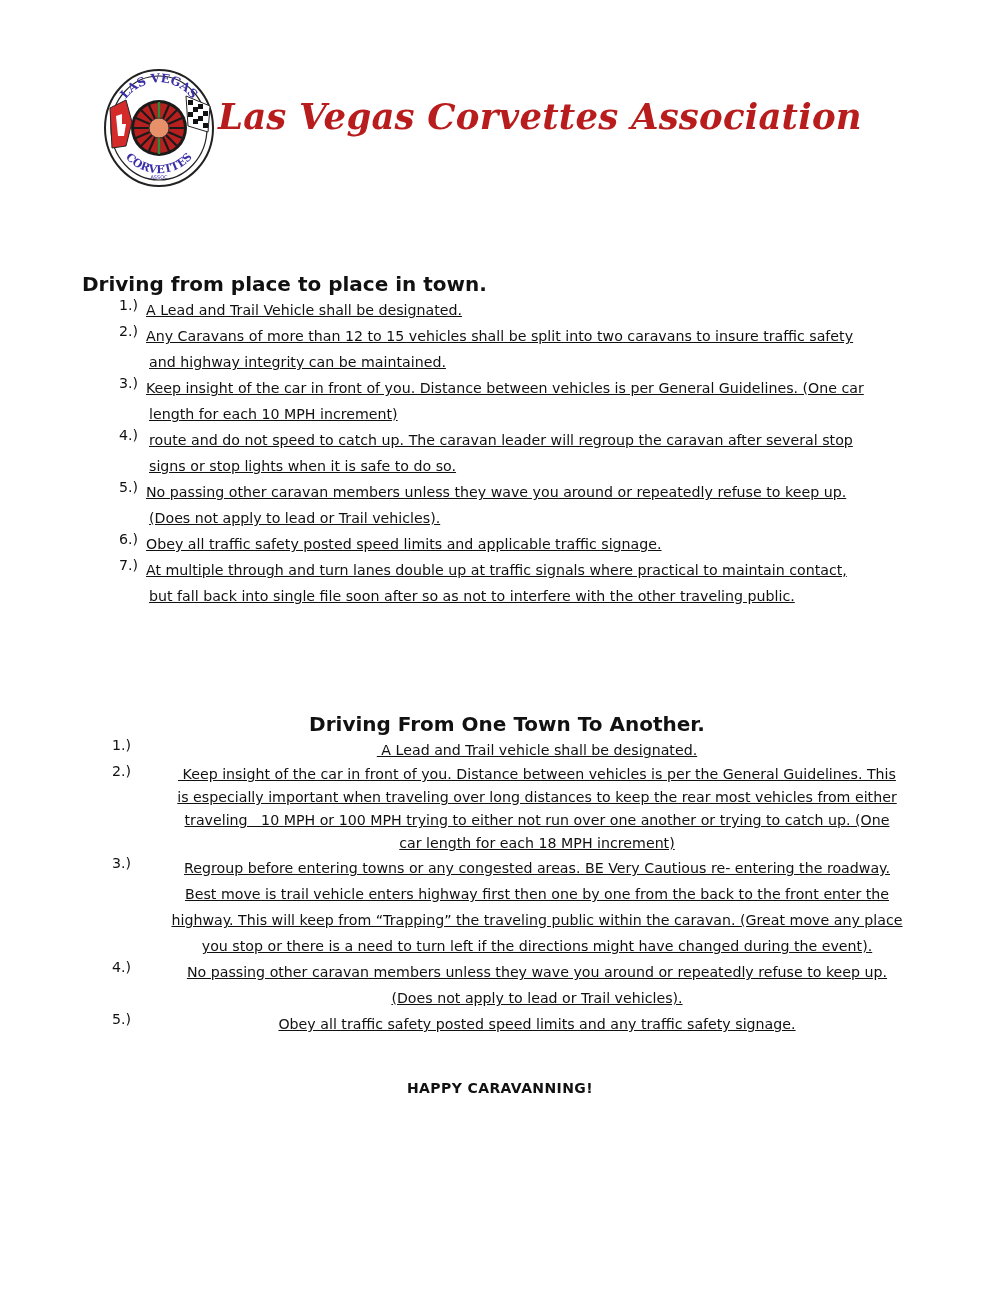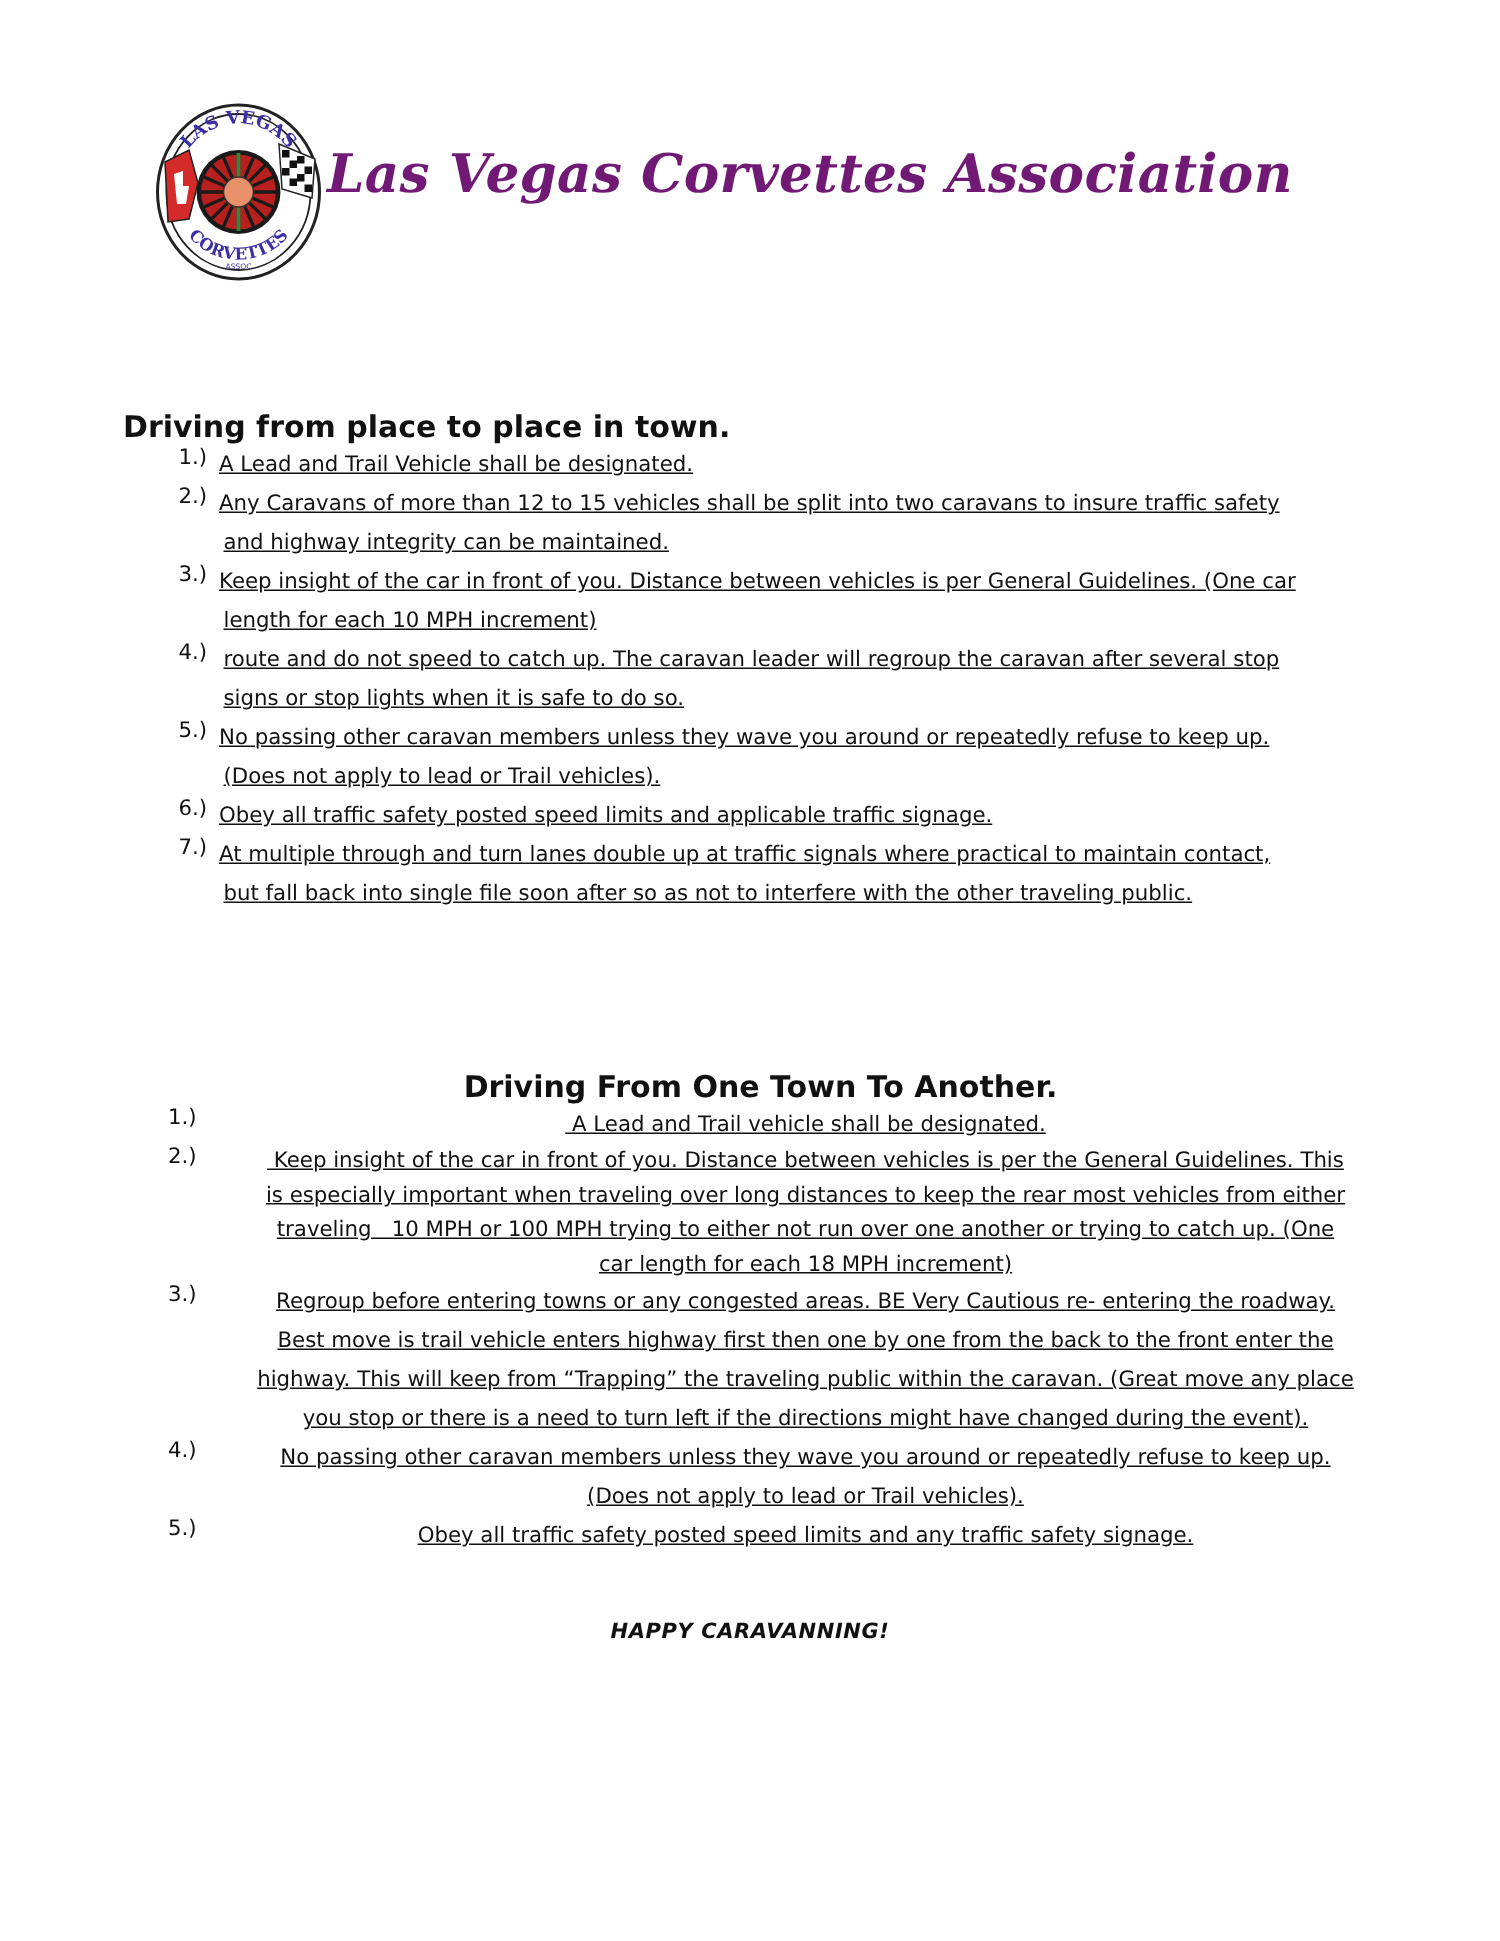--- a/index.html
+++ b/index.html
@@ -1,35 +1,35 @@
 <!DOCTYPE html>
 <html><head>
 <meta charset="utf-8">
 <style>
   html, body { margin: 0; padding: 0; background: #ffffff; }
   body { width: 1000px; height: 1294px; position: relative; overflow: hidden; color: #111; font-family: "DejaVu Sans", sans-serif; }
   .header { position: absolute; left: 102px; top: 66px; width: 820px; height: 124px; }
   .logo { position: absolute; left: 0; top: 0; width: 114px; height: 124px; }
-  .title { position: absolute; left: 116px; top: 30px; font-family: "DejaVu Serif", serif; font-weight: bold; font-style: italic; font-size: 35.5px; letter-spacing: 0.2px; color: #701a75; white-space: nowrap; }
+  .title { position: absolute; left: 116px; top: 30px; font-family: "DejaVu Serif", serif; font-weight: bold; font-style: italic; font-size: 35.5px; letter-spacing: 0.2px; color: #b91c1c; white-space: nowrap; }
   .section { position: absolute; left: 82px; width: 850px; font-size: 14.2px; }
   .section-heading { font-weight: bold; font-size: 20px; height: 26px; line-height: 26px; }
   .item { position: relative; }
   .num { position: absolute; left: 0; }
   .line { display: block; white-space: nowrap; text-decoration: underline; }
   #sec1 { top: 271px; }
   #sec1 .item { padding-left: 64px; }
   #sec1 .num { left: 37px; }
   #sec1 .line { height: 26px; line-height: 26px; }
   #sec1 .line.cont { padding-left: 3px; }
   #sec2 { top: 711px; text-align: center; }
   #sec2 .item { padding-left: 60px; }
   #sec2 .num { left: 30px; }
   #sec2 .line { height: 23px; line-height: 23px; }
   #sec2 .item.loose .line { height: 26px; line-height: 26px; }
-  .closing { position: absolute; top: 1080px; left: 0; width: 1000px; text-align: center; font-weight: bold; font-size: 14px; letter-spacing: 0.4px; font-style: italic; }
+  .closing { position: absolute; top: 1080px; left: 0; width: 1000px; text-align: center; font-weight: bold; font-size: 14px; letter-spacing: 0.4px; }
 </style>
 </head>
 <body>
 
 <div class="header">
   <svg class="logo" viewBox="0 0 114 124">
     <ellipse cx="57" cy="62" rx="54" ry="58" fill="#fff" stroke="#222" stroke-width="2"></ellipse>
     <ellipse cx="57" cy="62" rx="48" ry="52" fill="none" stroke="#222" stroke-width="1.2"></ellipse>
     <g>
       <circle cx="57" cy="62" r="28" fill="#1a1a1a"></circle>

